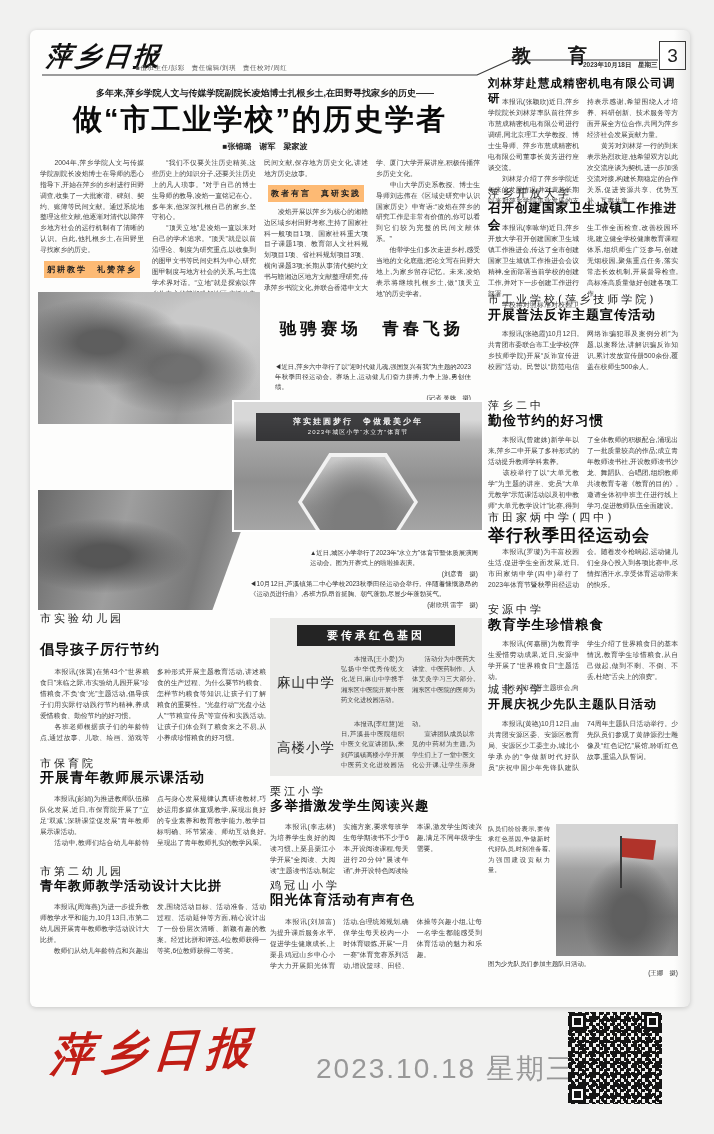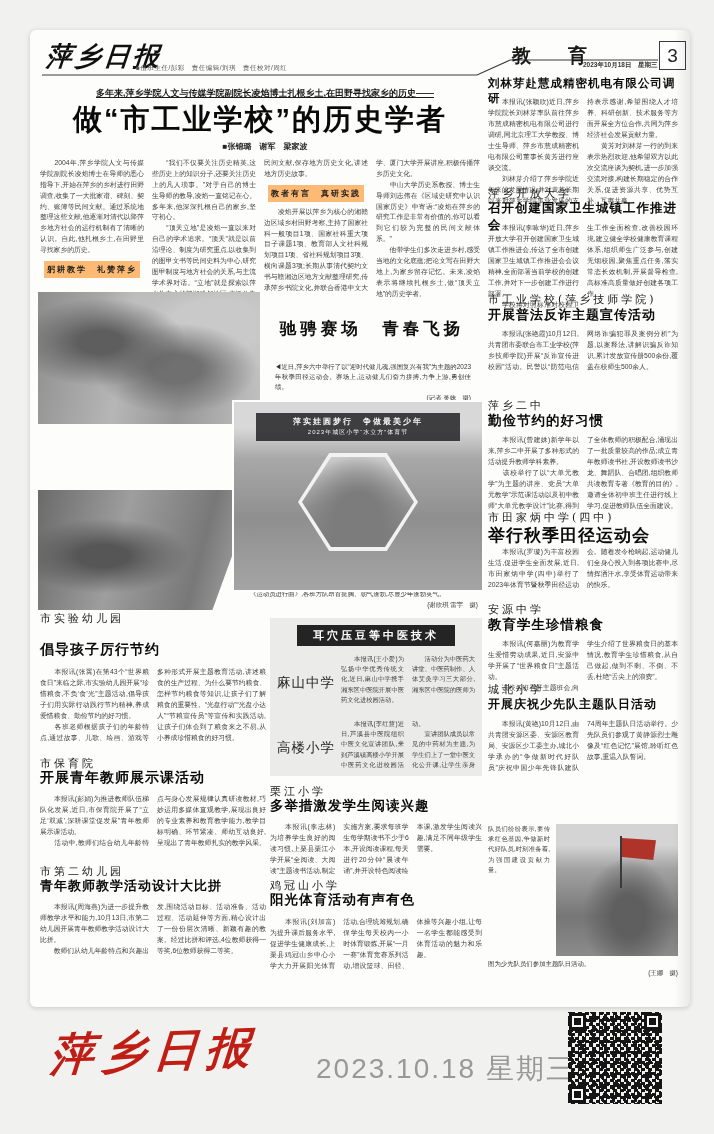--- a/index.html
+++ b/index.html
@@ -19,21 +19,21 @@
   .masthead { left:16px; top:9px; font-family:"DejaVu Serif", serif; font-style:italic; font-weight:900;
               font-size:26px; letter-spacing:3px; color:#101010; transform:skewX(-5deg); }
   .staff { left:106px; top:34px; font-size:6.5px; color:#555; letter-spacing:.5px; }
   .hdr-rule { left:0; top:0; }
   .section { left:482px; top:13px; font-size:19px; font-weight:600; letter-spacing:9px; color:#1a1a1a; }
   .hdr-date { left:553px; top:31px; font-size:6.5px; color:#333; font-weight:600; }
   .pagenum { left:629px; top:11px; width:27px; height:29px; border:1px solid #3c3c3c; background:#fff;
              font-size:19px; color:#222; text-align:center; line-height:28px; }
 
   
-  .kicker { left:20px; top:57px; width:430px; text-align:center; font-size:9px; font-weight:600; color:#1c1c1c;text-decoration:underline; }
+  .kicker { left:20px; top:57px; width:430px; text-align:center; font-size:9px; font-weight:600; color:#1c1c1c; }
   .headline { left:10px; top:70px; width:440px; text-align:center; font-size:29px; font-weight:800;
               letter-spacing:2px; color:#0a0a0a; }
   .byline { left:20px; top:111px; width:430px; text-align:center; font-size:8px; font-weight:700; color:#222; }
   .ma-body { left:10px; top:128px; width:440px; height:152px; column-count:4; column-gap:8px; overflow:hidden; }
   .ma-body p { font-size:6.8px; line-height:1.6; text-align:justify; color:#3f3f3f; }
   .inset { break-inside:avoid; background:#fdba74; text-align:center; font-weight:700; font-size:8px;
            letter-spacing:2px; color:#222; padding:3px 2px; margin:5px 4px; }
 
   
   .bt { font-size:6.8px; line-height:1.62; text-align:justify; color:#404040; white-space:pre-wrap;
@@ -44,21 +44,21 @@
   .atitle { font-weight:800; color:#0c0c0c; letter-spacing:1px; }
 
   
   .collage { left:8px; top:262px; width:444px; height:318px; }
   .ph { position:absolute; overflow:hidden; }
   .ph-runners { left:0; top:0; width:222px; height:132px;
     background: radial-gradient(ellipse at 28% 38%, #5e5e5e 0 10%, rgba(0,0,0,0) 38%),
                 radial-gradient(ellipse at 62% 58%, #707070 0 13%, rgba(0,0,0,0) 42%),
                 radial-gradient(ellipse at 80% 25%, #c9c9c9 0 18%, rgba(0,0,0,0) 50%),
                 linear-gradient(102deg,#8d8d8d,#b6b6b6 40%,#979797 66%,#c2c2c2); }
-  .ph-perf { left:196px; top:110px; width:248px; height:188px; z-index:2;
+  .ph-perf { left:196px; top:110px; width:248px; height:128px; z-index:2;
     background: linear-gradient(#d8d8d8 0 14%, #a8a8a8 30%, #8f8f8f 62%, #a5a5a5);
     box-shadow:0 0 0 2px #fff; }
   .banner { position:absolute; left:9%; right:9%; top:11px; background:rgba(28,28,30,.82);
     color:#f4f4f4; text-align:center; padding:3px 0 4px; }
   .banner .b1 { font-size:8px; letter-spacing:2px; font-weight:700; }
   .banner .b2 { font-size:6px; letter-spacing:1px; margin-top:1px; }
   .hex-o { position:absolute; left:64px; top:48px; width:120px; height:104px; background:#f2f2f2;
     clip-path:polygon(26% 3%,74% 3%,100% 50%,74% 97%,26% 97%,0 50%); }
   .hex-i { position:absolute; inset:4px;
     clip-path:polygon(26% 3%,74% 3%,100% 50%,74% 97%,26% 97%,0 50%);
@@ -185,21 +185,21 @@
     <div class="abs la a2-title atitle">开展青年教师展示课活动</div>
     <div class="abs la a2-body bt c2">　　本报讯(彭娟)为推进教师队伍梯队化发展,近日,市保育院开展了“立足‘双减’,深耕课堂促发展”青年教师展示课活动。
 　　活动中,教师们结合幼儿年龄特点与身心发展规律认真研读教材,巧妙运用多媒体直观教学,展现出良好的专业素养和教育教学能力,教学目标明确、环节紧凑、师幼互动良好,呈现出了青年教师扎实的教学风采。</div>
 
     <div class="abs la a3-org org">市第二幼儿园</div>
     <div class="abs la a3-title atitle">青年教师教学活动设计大比拼</div>
     <div class="abs la a3-body bt c2">　　本报讯(周海燕)为进一步提升教师教学水平和能力,10月13日,市第二幼儿园开展青年教师教学活动设计大比拼。
 　　教师们从幼儿年龄特点和兴趣出发,围绕活动目标、活动准备、活动过程、活动延伸等方面,精心设计出了一份份层次清晰、新颖有趣的教案。经过比拼和评选,4位教师获得一等奖,6位教师获得二等奖。</div>
 
     <div class="abs tcm">
-      <div class="tcm-hd">耳穴压豆等中医技术</div>
+      <div class="tcm-hd">要传承红色基因</div>
       <div class="tcm-row">
         <div class="tcm-name">麻山中学</div>
         <div class="tcm-body bt c2">　　本报讯(王小爱)为弘扬中华优秀传统文化,近日,麻山中学携手湘东区中医院开展中医药文化进校园活动。
 　　活动分为中医药大讲堂、中医药制作、人体艾灸学习三大部分,湘东区中医院的医师为大家讲解了中医针灸以及识别中草药等知识。</div>
       </div>
       <div class="tcm-row">
         <div class="tcm-name">高楼小学</div>
         <div class="tcm-body bt c2">　　本报讯(李红慧)近日,芦溪县中医院组织中医文化宣讲团队,来到芦溪镇高楼小学开展中医药文化进校园活动。
 　　宣讲团队成员以常见的中药材为主题,为学生们上了一堂中医文化公开课,让学生亲身体验推拿、穴位敷贴、耳穴压豆等中医技术,展现出中医药文化的魅力。</div>
       </div>

